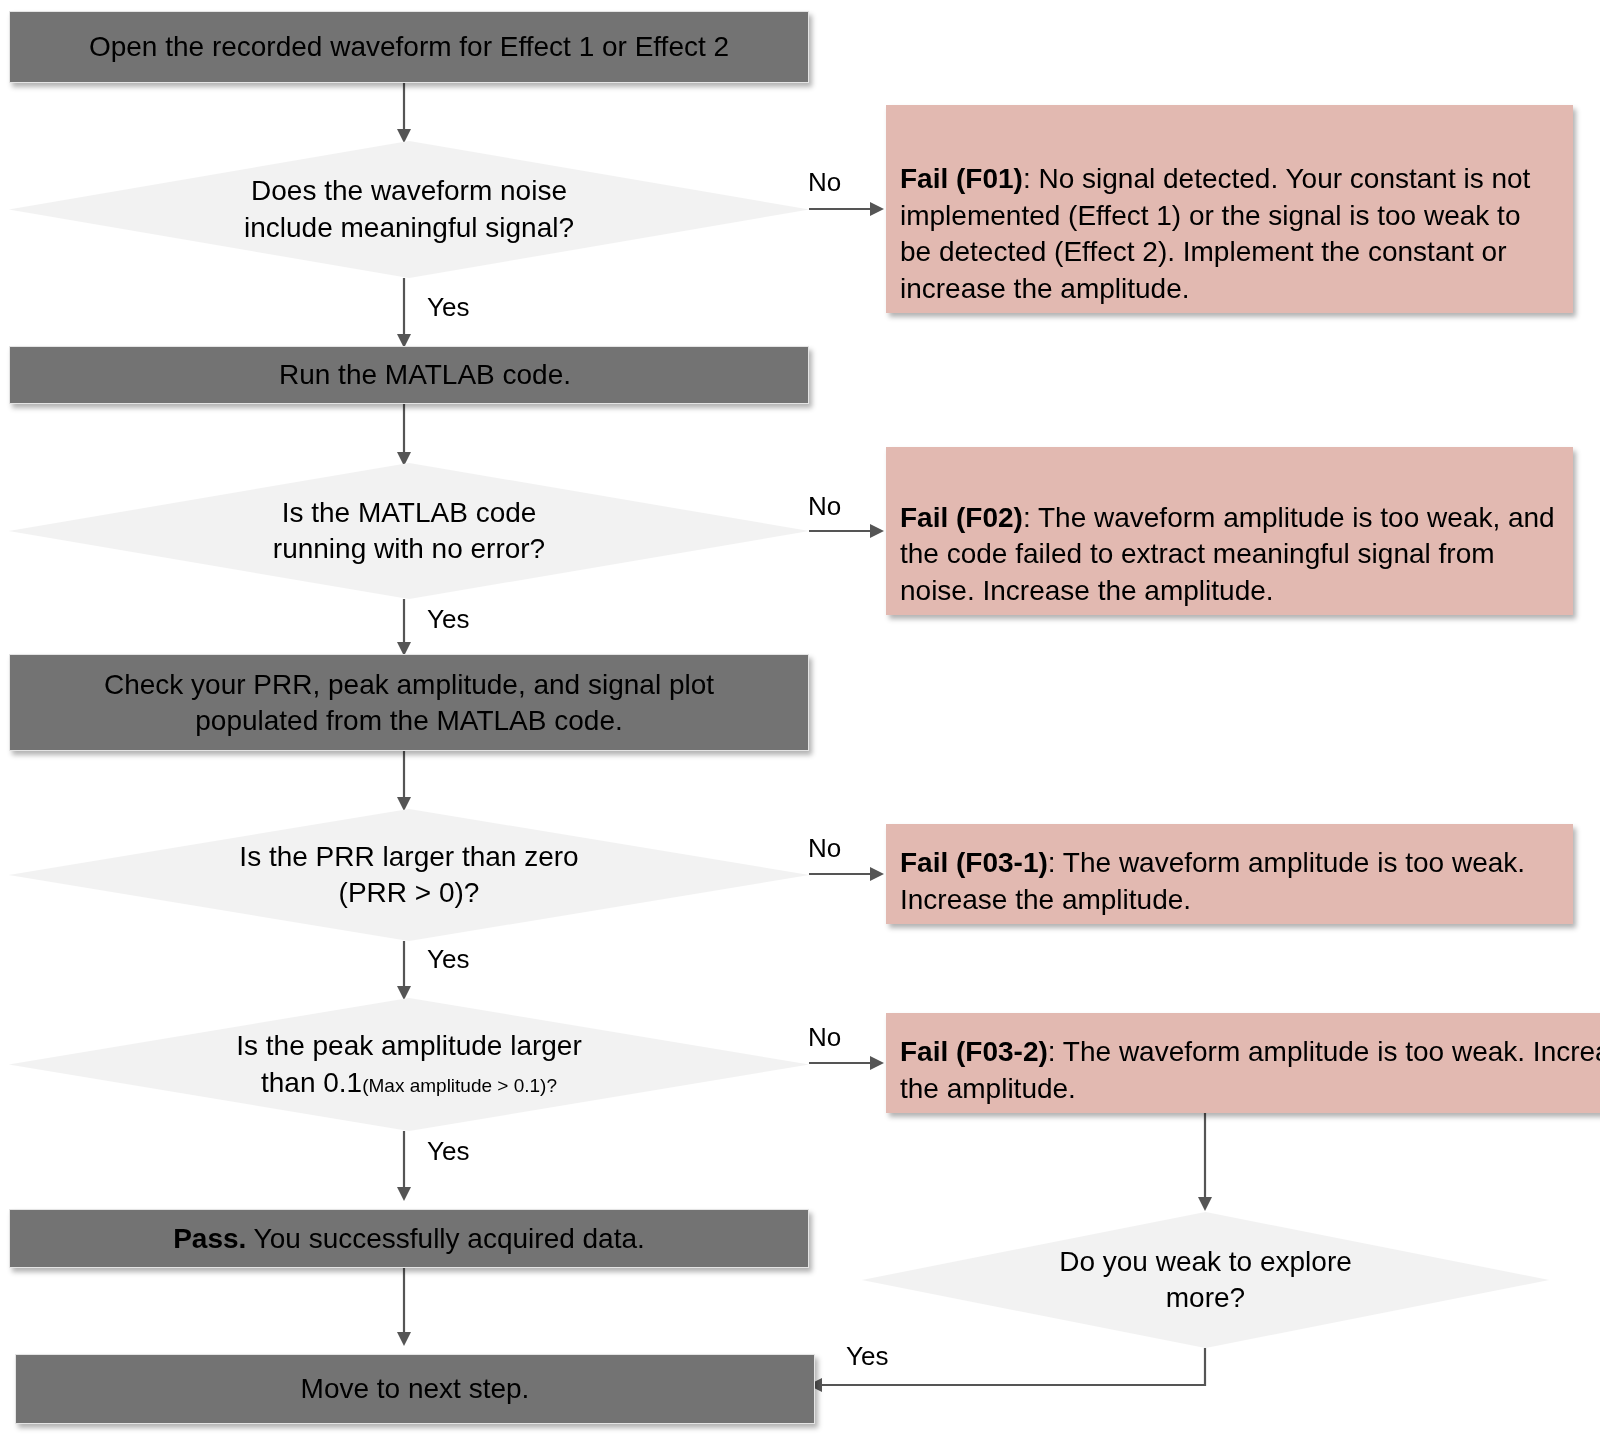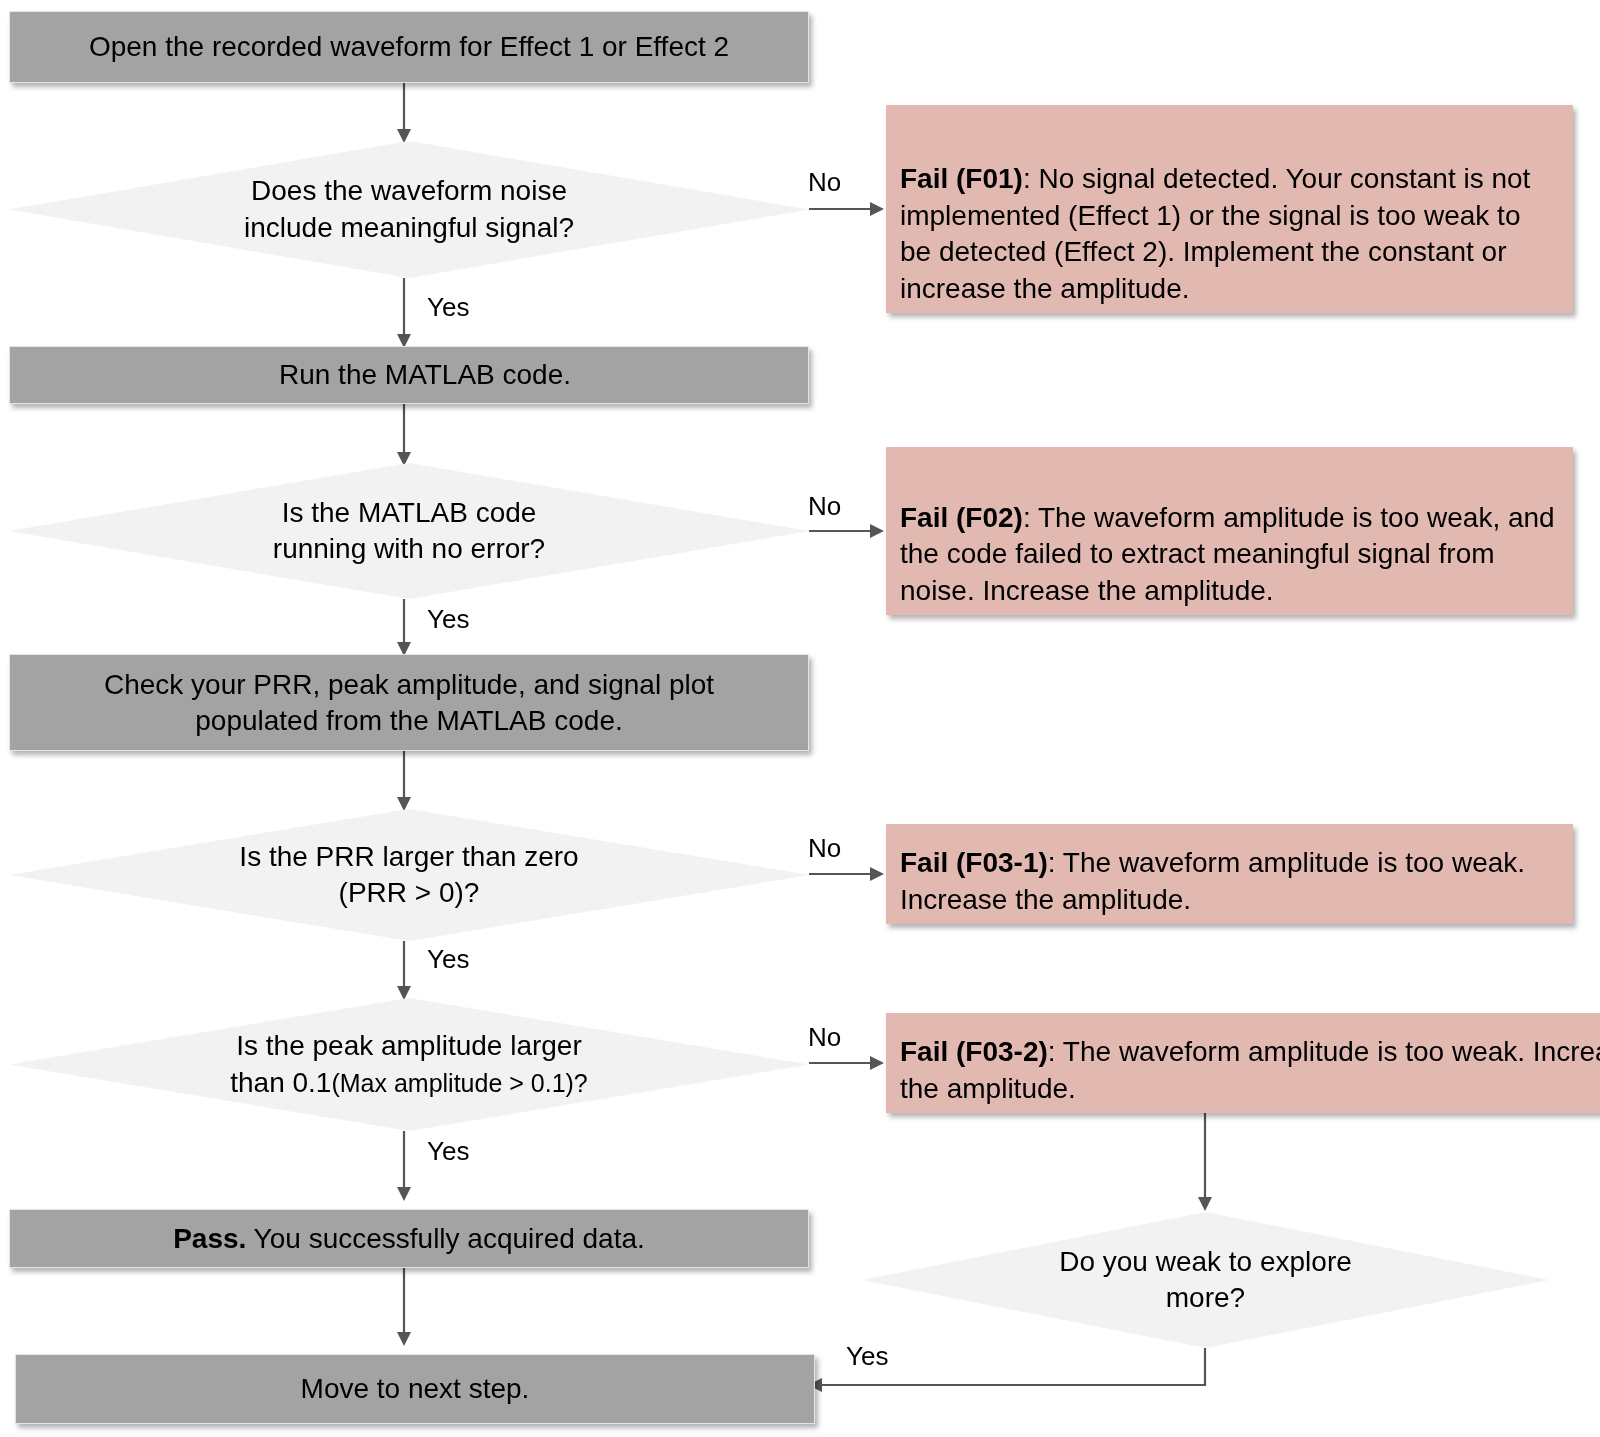--- a/index.html
+++ b/index.html
@@ -14,21 +14,21 @@
     position: relative;
     width: 1600px;
     height: 1437px;
     background: #ffffff;
     overflow: hidden;
   }
 
   
   .node-box {
     position: absolute;
-    background: #a3a3a3;
+    background: #737373;
     border: 1px solid #e4e4e4;
     box-shadow: 3px 4px 5px rgba(0,0,0,0.30);
     display: flex;
     align-items: center;
     justify-content: center;
     box-sizing: border-box;
     text-align: center;
     color: #000000;
     font-size: 28px;
     line-height: 1.28;
@@ -70,21 +70,21 @@
     display: flex;
     align-items: center;
     justify-content: center;
     text-align: center;
     color: #000000;
     font-size: 28px;
     line-height: 1.30;
     pointer-events: none;
   }
 
-  .small-note { font-size: 25px; }
+  .small-note { font-size: 19px; }
   b, .bold { font-weight: bold; }
 
   
   .edge-label {
     position: absolute;
     font-size: 26px;
     color: #000000;
     white-space: nowrap;
   }
 

